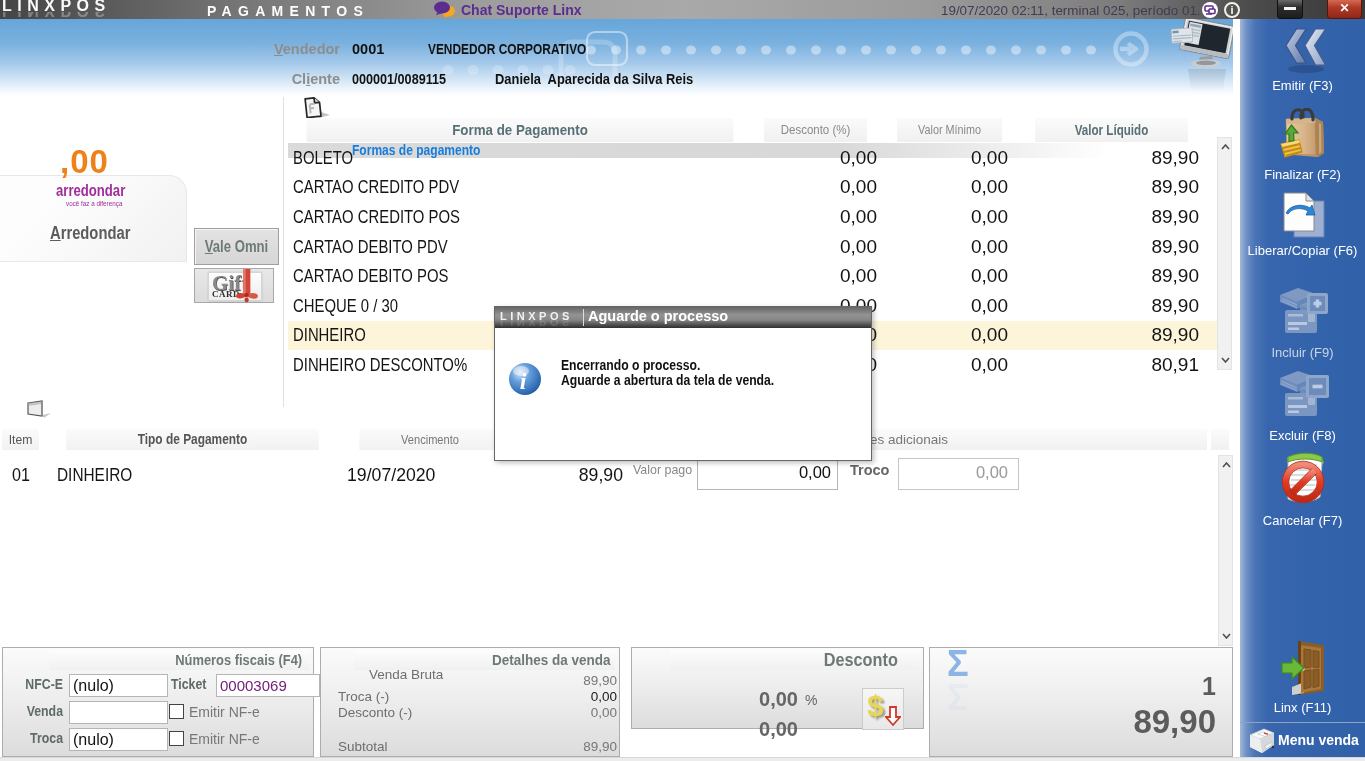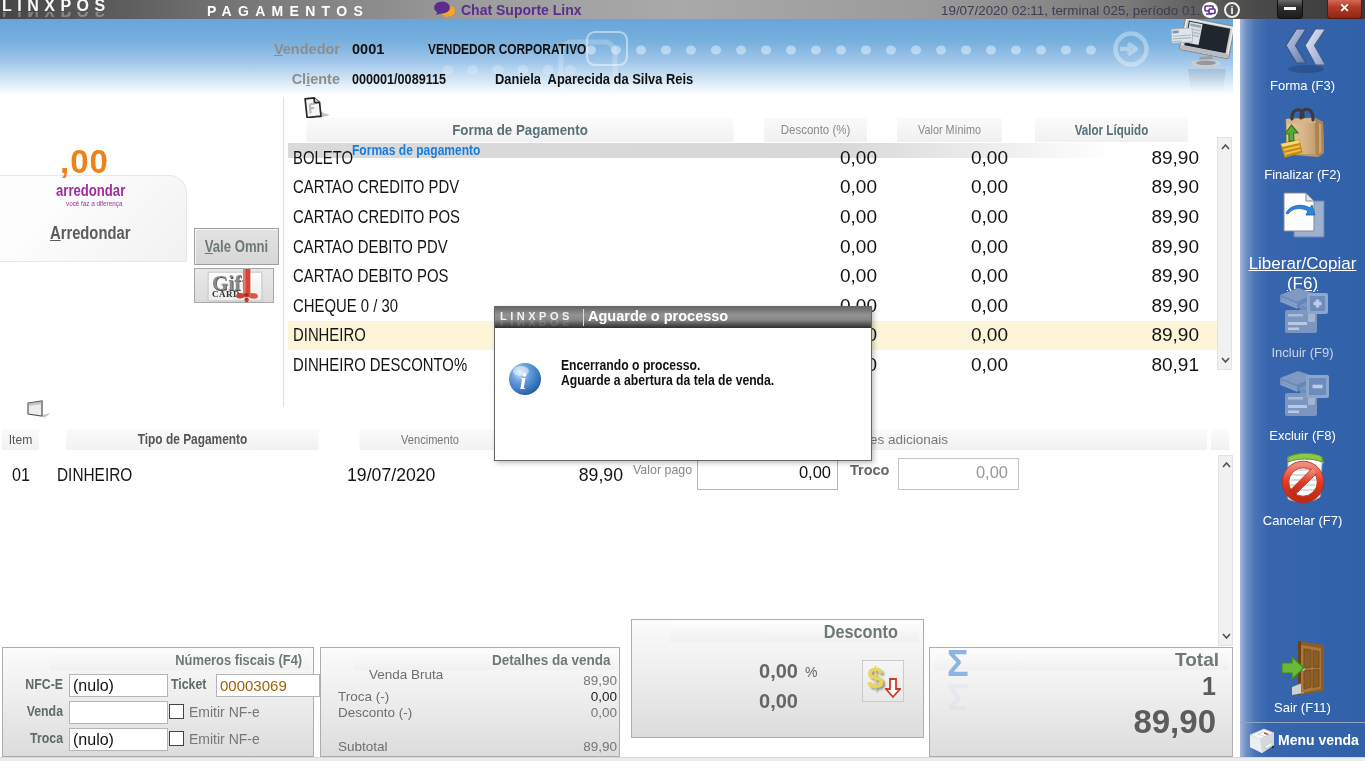--- a/index.html
+++ b/index.html
@@ -303,55 +303,54 @@
   <svg class="abs" style="left:3px;bottom:6px;" width="9" height="6" viewBox="0 0 9 6">
       <path d="M1 1 L4.5 5 L8 1" fill="none" stroke="#505050" stroke-width="1.6"></path>
     </svg>
 </div>
 
 <div class="panel abs" style="left:2px;top:647px;width:312px;height:110px;">
   <div class="phead" style="text-align:right;padding-right:8px;transform:scaleX(0.86);transform-origin:right center;">Números fiscais (F4)</div>
   <span class="abs plabel" style="left:0px;top:28px;width:60px;text-align:right;">NFC-E</span>
   <input class="abs pinput" style="left: 66px; top: 26px; width: 91px;" value="(nulo)">
   <span class="abs plabel" style="left:168px;top:28px;transform-origin:left center;">Ticket</span>
-  <input class="abs pinput" style="left: 213px; top: 26px; width: 96px; color: #a16207; font-size: 15px;" value="00003069">
+  <input class="abs pinput" style="left: 213px; top: 26px; width: 96px; color: #701a75; font-size: 15px;" value="00003069">
   <span class="abs plabel" style="left:0px;top:55px;width:60px;text-align:right;">Venda</span>
   <input class="abs pinput" style="left: 66px; top: 53px; width: 91px;" value="">
   <div class="abs pcheck" style="left:166px;top:56px;"></div>
   <span class="abs" style="left:186px;top:56px;font-size:14px;color:#777;">Emitir NF-e</span>
   <span class="abs plabel" style="left:0px;top:82px;width:60px;text-align:right;">Troca</span>
   <input class="abs pinput" style="left: 66px; top: 80px; width: 91px;" value="(nulo)">
   <div class="abs pcheck" style="left:166px;top:83px;"></div>
   <span class="abs" style="left:186px;top:83px;font-size:14px;color:#777;">Emitir NF-e</span>
 </div>
 <div class="panel abs" style="left:320px;top:647px;width:300px;height:110px;">
   <div class="phead" style="text-align:right;padding-right:5px;transform:scaleX(0.9);transform-origin:right center;">Detalhes da venda</div>
   <span class="abs dlab" style="left:17px;top:19px;margin-left:31px;">Venda Bruta</span>
     <span class="abs dval" style="top:25px;">89,90</span>
   <span class="abs dlab" style="left:17px;top:41px;">Troca (-)</span>
     <span class="abs dval" style="top:41px;color:#1a1a1a;">0,00</span>
   <span class="abs dlab" style="left:17px;top:57px;">Desconto (-)</span>
     <span class="abs dval" style="top:57px;">0,00</span>
   <span class="abs dlab" style="left:17px;top:91px;">Subtotal</span>
     <span class="abs dval" style="top:91px;">89,90</span>
 </div>
-<div class="panel abs" style="left:631px;top:619px;width:293px;height:119px;">
+<div class="panel abs" style="left:631px;top:647px;width:293px;height:82px;">
   <div class="phead" style="text-align:right;padding-right:24px;font-size:18.5px;transform:scaleX(0.88);transform-origin:right center;">Desconto</div>
   <span class="abs" style="left:100px;top:43px;width:66px;text-align:right;font-size:20px;font-weight:bold;color:#666;line-height:17px;">0,00</span>
   <span class="abs" style="left:173px;top:44px;font-size:14px;color:#666;">%</span>
   <span class="abs" style="left:100px;top:73px;width:66px;text-align:right;font-size:20px;font-weight:bold;color:#666;line-height:17px;">0,00</span>
   <div class="abs" style="left:230px;top:40px;width:40px;height:40px;background:linear-gradient(180deg,#f6f6f6,#e8e8e8);border:1px solid #ccc;">
     <span class="abs" style="left:4px;top:0px;font-size:30px;font-weight:bold;color:#e8d55a;text-shadow:2px 2px 2px #9a9a8a;">$</span>
     <svg class="abs" style="left:22px;top:16px;" width="16" height="22" viewBox="0 0 16 22">
         <path d="M5 2 L11 2 L11 12 L15 12 L8 20 L1 12 L5 12 Z" fill="#fff" stroke="#d03a2a" stroke-width="1.8"></path>
       </svg>
   </div>
 </div>
 <div class="panel abs" style="left:929px;top:647px;width:304px;height:110px;">
-  <div class="phead" style="text-align:right;padding-right:9px;font-size:19px;height:20px;line-height:20px;">Total</div>
   <span class="abs" style="left:17px;top:0px;font-size:36px;font-weight:bold;color:#8cb4e4;line-height:32px;">Σ</span>
   <span class="abs" style="left:17px;top:32px;font-size:36px;font-weight:bold;color:#8cb4e4;opacity:0.09;transform:scaleY(-1);line-height:32px;">Σ</span>
   <span class="abs" style="right:16px;top:27px;font-size:25px;font-weight:bold;color:#5c5c5c;line-height:22px;">1</span>
   <span class="abs" style="right:16px;top:60px;font-size:33px;font-weight:bold;color:#5c5c5c;line-height:28px;">89,90</span>
 </div>
 
 <div id="sidebar" class="abs">
 
   <svg class="abs" style="left:44px;top:9px;" width="48" height="48" viewBox="0 0 48 48">
     <defs>
@@ -363,21 +362,21 @@
       <linearGradient id="chev2" x1="0" y1="0" x2="1" y2="1">
         <stop offset="0" stop-color="#c2cde2"></stop>
           <stop offset="0.55" stop-color="#8ba0c8"></stop>
           <stop offset="1" stop-color="#5f7bad"></stop>
       </linearGradient>
     </defs>
     <ellipse cx="22" cy="41" rx="18" ry="4" fill="rgba(20,40,80,0.28)"></ellipse>
     <path d="M12.5 1 L2 17.5 L12.5 35 L22 35 L11.5 17.5 L22 1 Z" fill="url(#chev2)" stroke="#41547e" stroke-width="1.2"></path>
     <path d="M31.5 1 L21 17.5 L31.5 37 L41.5 37 L30.5 17.5 L41.5 1 Z" fill="url(#chev1)" stroke="#4a5d88" stroke-width="1.2"></path>
   </svg>
-  <div class="sblabel" style="top:59px;">Forma (F3)</div>
+  <div class="sblabel" style="top:59px;">Emitir (F3)</div>
 
   <svg class="abs" style="left:38px;top:89px;" width="50" height="52" viewBox="0 0 50 52">
     <defs>
       <linearGradient id="bag" x1="0" y1="0" x2="1" y2="0">
         <stop offset="0" stop-color="#e8c9a2"></stop>
           <stop offset="0.6" stop-color="#d8b58a"></stop>
           <stop offset="1" stop-color="#c49d6e"></stop>
       </linearGradient>
     </defs>
     <path d="M8 11 L37 10 L45 14 L46 45 L40 49 L15 47 L8 43 Z" fill="#c09a6c"></path>
@@ -394,21 +393,21 @@
     </g>
   </svg>
   <div class="sblabel" style="top:148px;">Finalizar (F2)</div>
 
   <svg class="abs" style="left:42px;top:172px;" width="44" height="48" viewBox="0 0 44 48">
     <rect x="12" y="10" width="30" height="36" fill="#9db0d2" stroke="#6a82b0" stroke-width="1"></rect>
     <path d="M2 2 L24 2 L32 10 L32 40 L2 40 Z" fill="#fdfdfd" stroke="#8a8a8a" stroke-width="1"></path>
     <path d="M24 2 L24 10 L32 10 Z" fill="#e3e3e3" stroke="#8a8a8a" stroke-width="1"></path>
     <path d="M4 22 C8 14 20 12 28 17 L30 14 L33 24 L24 24 L26 20 C19 16 10 17 6 23 Z" fill="#2e86d8" stroke="#1a5fa8" stroke-width="0.8"></path>
   </svg>
-  <div class="sblabel" style="top:235px;font-size:17px;text-decoration:underline;">Liberar/Copiar (F6)</div>
+  <div class="sblabel" style="top:224px;font-size:13px;">Liberar/Copiar (F6)</div>
 
   <svg class="abs" style="left:38px;top:262px;" width="52" height="56" viewBox="0 0 52 56">
     <g fill="#7f99c2">
       <path d="M2 14 L20 7 L38 13 L19 21 Z"></path>
       <path d="M2 14 L2 21 L19 28 L19 21 Z" opacity="0.8"></path>
       <path d="M38 13 L38 20 L19 28 L19 21 Z" opacity="0.65"></path>
       <path d="M22 24 L40 17 L50 21 L31 29 Z" opacity="0.9"></path>
       <path d="M22 24 L22 31 L31 36 L31 29 Z" opacity="0.75"></path>
       <path d="M50 21 L50 28 L31 36 L31 29 Z" opacity="0.6"></path>
       <rect x="7" y="29" width="32" height="23" rx="2" opacity="0.95"></rect>
@@ -467,21 +466,21 @@
 
   <svg class="abs" style="left:40px;top:618px;" width="50" height="60" viewBox="0 0 50 60">
     <path d="M18 4 L44 8 L44 54 L18 58 Z" fill="#8a5c28"></path>
     <path d="M18 4 L21 4 L21 58 L18 58 Z" fill="#6a4218"></path>
     <path d="M12 50 L22 46 L24 56 L12 58 Z" fill="#cfcfcf"></path>
     <path d="M21 8 L41 11 L41 52 L21 56 Z" fill="#a87838"></path>
     <path d="M24 12 L31 13 L31 30 L24 31 Z M33 13.5 L39 14.5 L39 30.5 L33 30 Z M24 34 L31 33 L31 50 L24 52 Z M33 33 L39 32.5 L39 49 L33 50.5 Z" fill="#8a5c28" stroke="#7a4c20" stroke-width="1"></path>
     <circle cx="23" cy="32" r="1.8" fill="#d8d8d8"></circle>
     <path d="M2 26 L12 26 L12 20 L24 31 L12 42 L12 36 L2 36 Z" fill="#6ab83a" stroke="#3f8a1a" stroke-width="1.2"></path>
   </svg>
-  <div class="sblabel" style="top:681px;">Sair (F11)</div>
+  <div class="sblabel" style="top:681px;">Linx (F11)</div>
 </div>
 <div id="whitegap" class="abs"></div>
 
 <div class="abs" style="left:494px;top:306px;width:378px;height:155px;background:#fff;border:1px solid #666;box-sizing:border-box;box-shadow:2px 2px 5px rgba(0,0,0,0.25);">
   <div class="abs" style="left:0;top:0;width:376px;height:21px;background:linear-gradient(180deg,#656565 0%,#939393 38%,#868686 62%,#4f4f4f 85%,#2f2f2f 100%);">
     <span class="abs" style="left:5px;top:3px;font-size:11px;font-weight:bold;color:#f2f2f2;letter-spacing:3.5px;">LINXPOS</span>
     <span class="abs" style="left:5px;top:13px;font-size:11px;font-weight:bold;color:rgba(255,255,255,0.14);letter-spacing:3.5px;transform:scaleY(-1);height:8px;overflow:hidden;">LINXPOS</span>
     <div class="abs" style="left:88px;top:2px;width:1px;height:17px;background:#ddd;"></div>
     <span class="abs" style="left:93px;top:1px;font-size:14.5px;font-weight:bold;color:#fff;">Aguarde o processo</span>
   </div>

